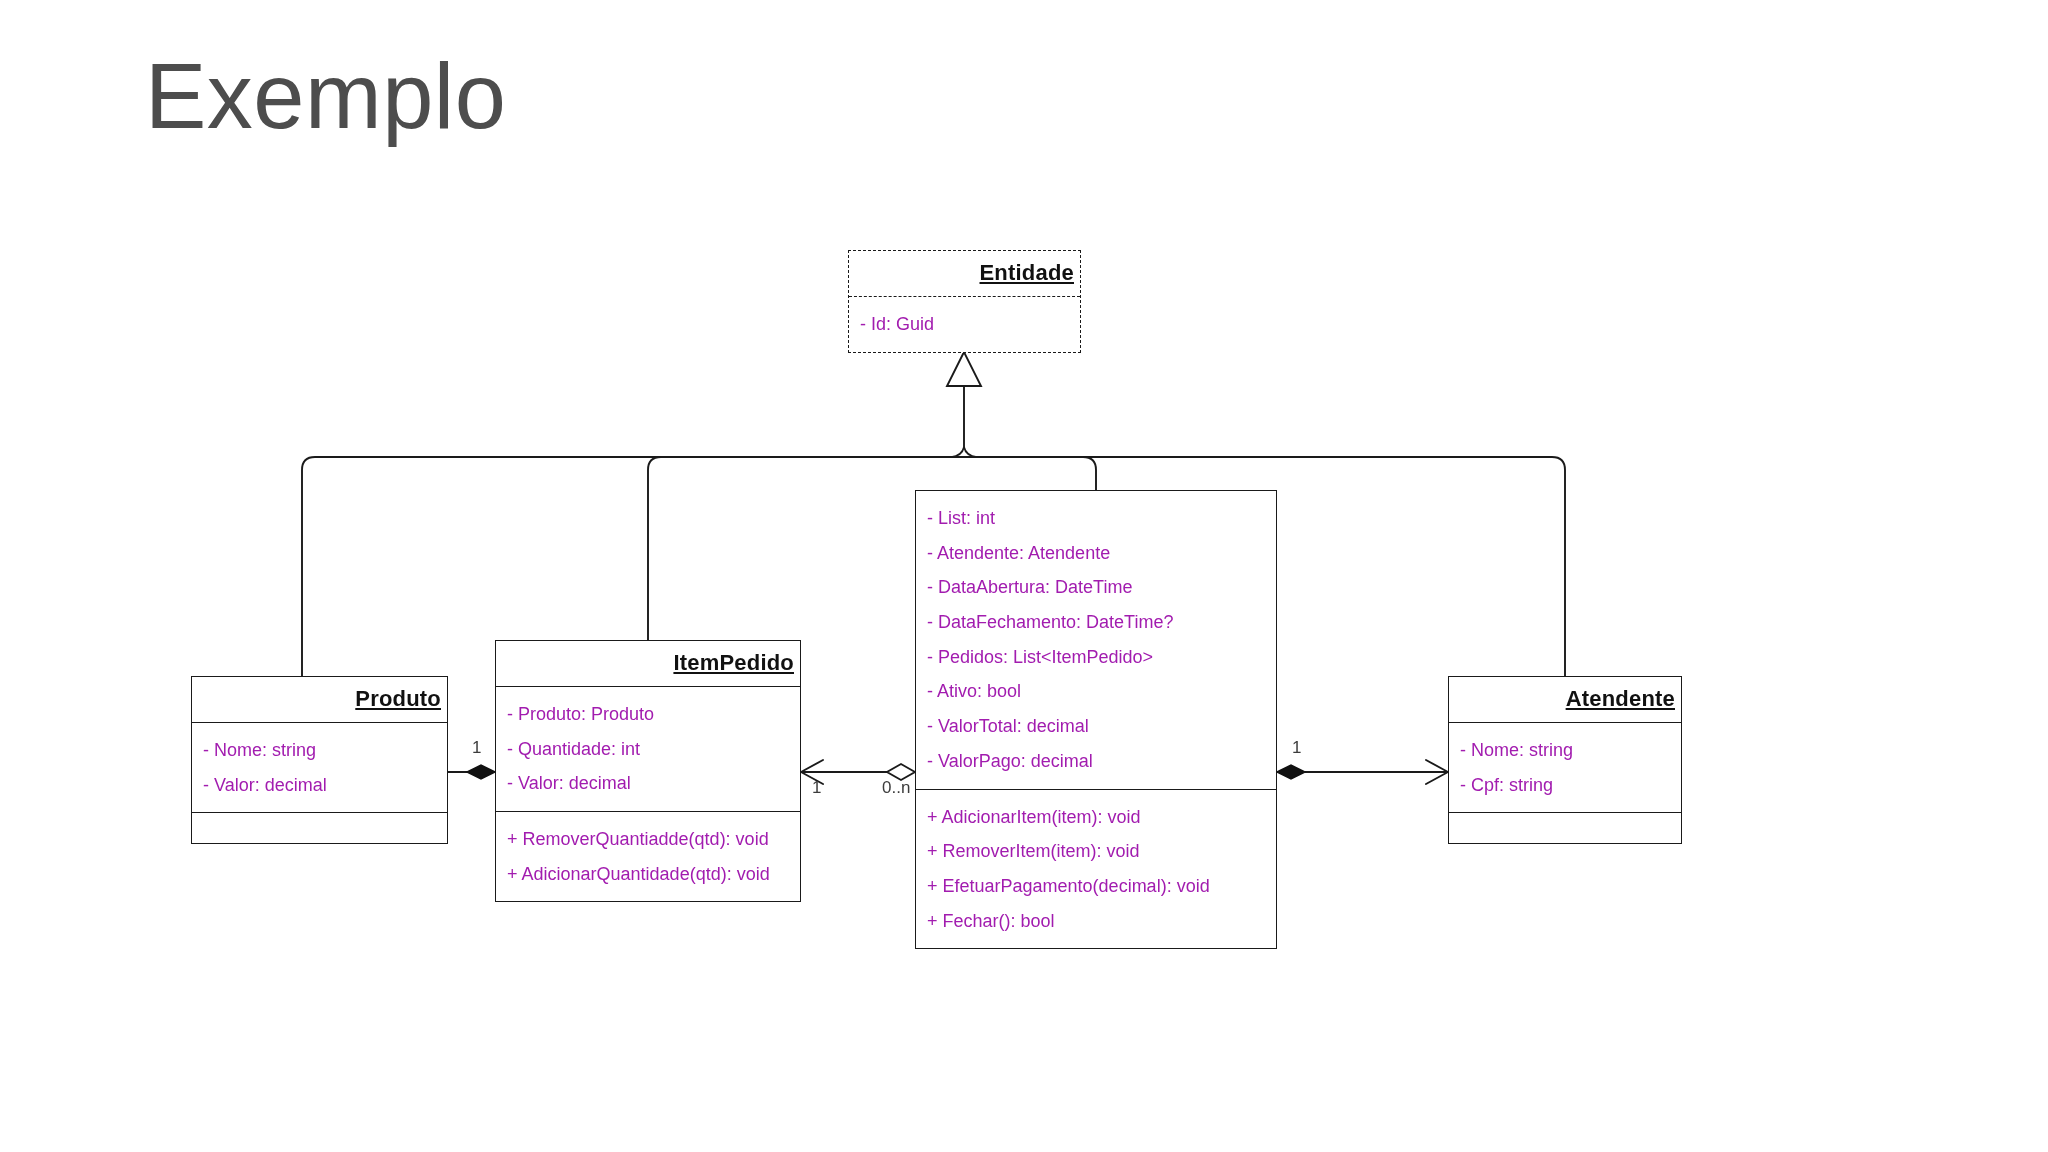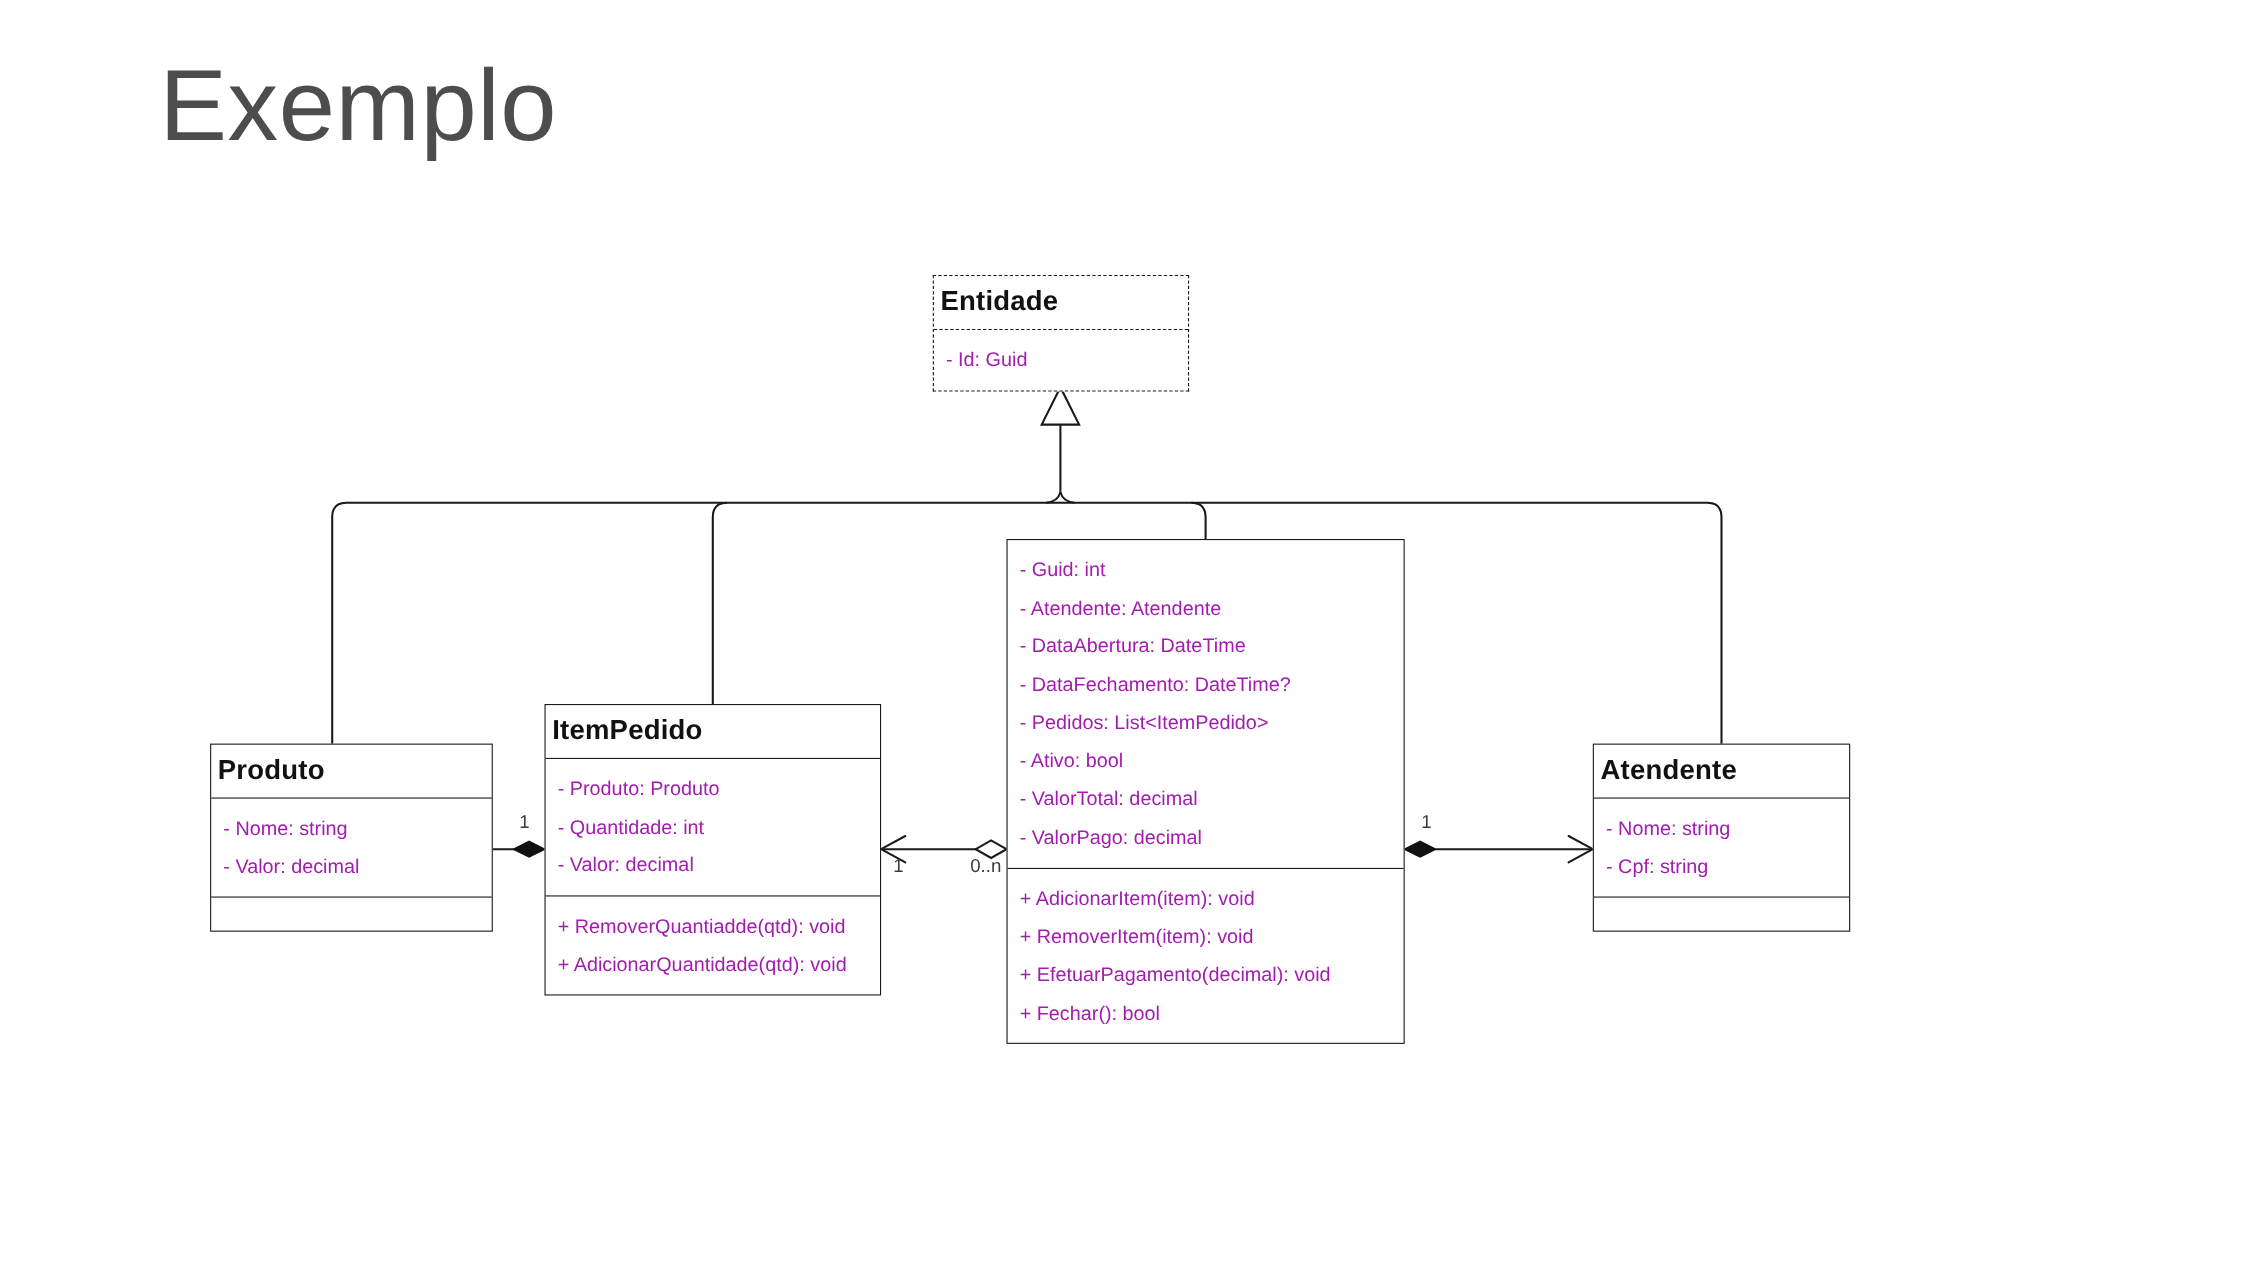--- a/index.html
+++ b/index.html
@@ -90,28 +90,29 @@
     border: 1.8px solid #1a1a1a;
     box-sizing: border-box;
     display: flex;
     flex-direction: column;
   }
   .uml-class.abstract {
     border: 1.9px dashed #1a1a1a;
   }
 
   .uml-name {
-    text-align: left;
+    text-align: right;
     font-weight: bold;
-    font-size: 25px;
+    font-size: 22px;
     color: #111111;
     padding: 9px 6px 10px 6px;
     border-bottom: 1.8px solid #1a1a1a;
     box-sizing: border-box;
     letter-spacing: 0.2px;
+    text-decoration: underline;
   }
   .uml-class.abstract .uml-name {
     border-bottom: 1.9px dashed #1a1a1a;
   }
 
   .uml-compartment {
     padding: 10px 0 10px 0;
     box-sizing: border-box;
     flex: 0 0 auto;
   }
@@ -209,21 +210,21 @@
 
   <div class="uml-class abstract" id="class-entidade">
     <div class="uml-name">Entidade</div>
     <div class="uml-compartment attrs">
       <div class="uml-member">- Id: Guid</div>
     </div>
   </div>
 
   <div class="uml-class" id="class-comanda">
     <div class="uml-compartment attrs">
-      <div class="uml-member">- Guid: int</div>
+      <div class="uml-member">- List: int</div>
       <div class="uml-member">- Atendente: Atendente</div>
       <div class="uml-member">- DataAbertura: DateTime</div>
       <div class="uml-member">- DataFechamento: DateTime?</div>
       <div class="uml-member">- Pedidos: List&lt;ItemPedido&gt;</div>
       <div class="uml-member">- Ativo: bool</div>
       <div class="uml-member">- ValorTotal: decimal</div>
       <div class="uml-member">- ValorPago: decimal</div>
     </div>
     <div class="uml-compartment ops">
       <div class="uml-member">+ AdicionarItem(item): void</div>

